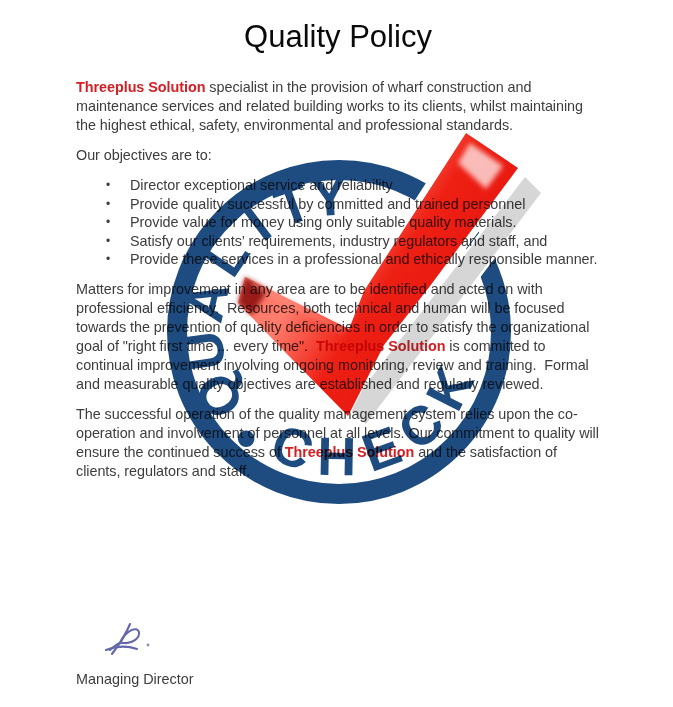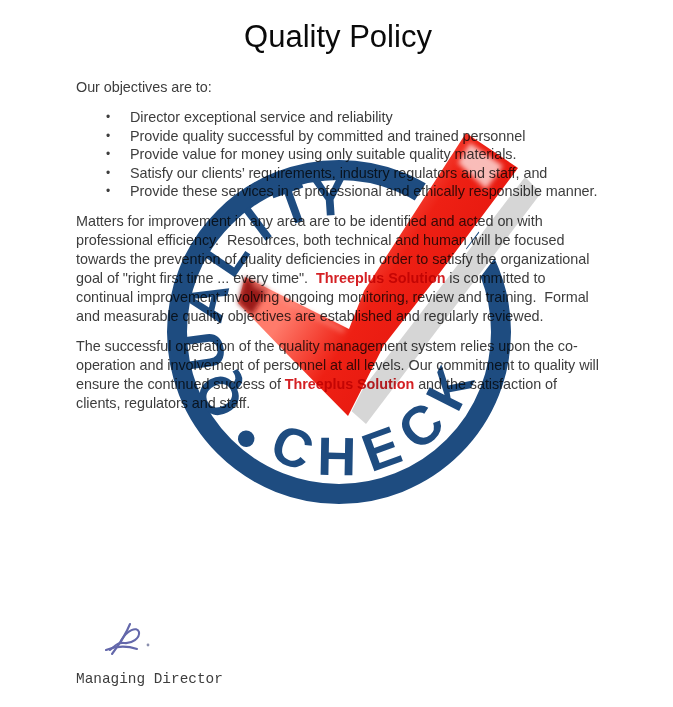--- a/index.html
+++ b/index.html
@@ -35,21 +35,21 @@
   .para{margin:0 0 11px 0;white-space:pre-wrap;}
   .para .brand{color:var(--brand-red);font-weight:bold;}
   .lead{margin-bottom:11px;}
   ul.bullets{list-style:none;margin:0 0 11px 0;padding:0 0 0 30px;}
   ul.bullets li{position:relative;padding-left:24px;line-height:18.6px;}
   ul.bullets li::before{content:"\2022";position:absolute;left:0;top:0;font-size:12px;color:var(--body-text);}
   .sign-block{position:absolute;left:0;top:0;z-index:1;width:100%;height:100%;pointer-events:none;}
   .signature{position:absolute;left:90px;top:605px;}
   .sign-label{
     position:absolute;left:76px;top:671px;font-size:14.4px;color:var(--body-text);
-    font-family:Liberation Mono, monospace;
+    font-family:Liberation Sans, sans-serif;
   }
 </style>
 </head>
 <body>
 
 <div class="page">
 
   <svg class="stamp" width="673" height="707" viewBox="0 0 673 707" aria-hidden="true">
     <defs>
       <linearGradient id="checkGrad" gradientUnits="userSpaceOnUse" x1="340" y1="230" x2="525" y2="352">
@@ -88,20 +88,21 @@
     <polygon points="245,277 349,329 364,291 466,133 518,168 430,286 384,345 348,416 285,352 238,303" fill="url(#checkGrad)" stroke="#ffffff" stroke-width="2" stroke-linejoin="round" style="paint-order:stroke"></polygon>
 
     <polygon points="245,277 268,290 252,315 238,303" fill="#8c1111" opacity="0.88" filter="url(#soft)"></polygon>
 
     <polygon points="470,143 503,166 486,189 458,163" fill="#ffffff" opacity="0.7" filter="url(#soft)"></polygon>
     <line x1="253" y1="284" x2="344" y2="331" stroke="#ff9488" stroke-width="5" opacity="0.5" filter="url(#soft)"></line>
   </svg>
 
   <div class="content">
     <h1>Quality Policy</h1>
+    <p class="para"><span class="brand">Threeplus Solution</span><span> specialist in the provision of wharf construction and maintenance services and related building works to its clients, whilst maintaining the highest ethical, safety, environmental and professional standards.</span></p>
     <p class="para lead">Our objectives are to:</p>
     <ul class="bullets">
         <li>Director exceptional service and reliability</li>
         <li>Provide quality successful by committed and trained personnel</li>
         <li>Provide value for money using only suitable quality materials.</li>
         <li>Satisfy our clients’ requirements, industry regulators and staff, and</li>
         <li>Provide these services in a professional and ethically responsible manner.</li>
       </ul>
     <p class="para"><span>Matters for improvement in any area are to be identified and acted on with professional efficiency.  Resources, both technical and human will be focused towards the prevention of quality deficiencies in order to satisfy the organizational goal of "right first time ... every time".  </span><span class="brand">Threeplus Solution</span><span> is committed to continual improvement involving ongoing monitoring, review and training.  Formal and measurable quality objectives are established and regularly reviewed.</span></p>
     <p class="para"><span>The successful operation of the quality management system relies upon the co-operation and involvement of personnel at all levels. Our commitment to quality will ensure the continued success of </span><span class="brand">Threeplus Solution</span><span> and the satisfaction of clients, regulators and staff.</span></p>

